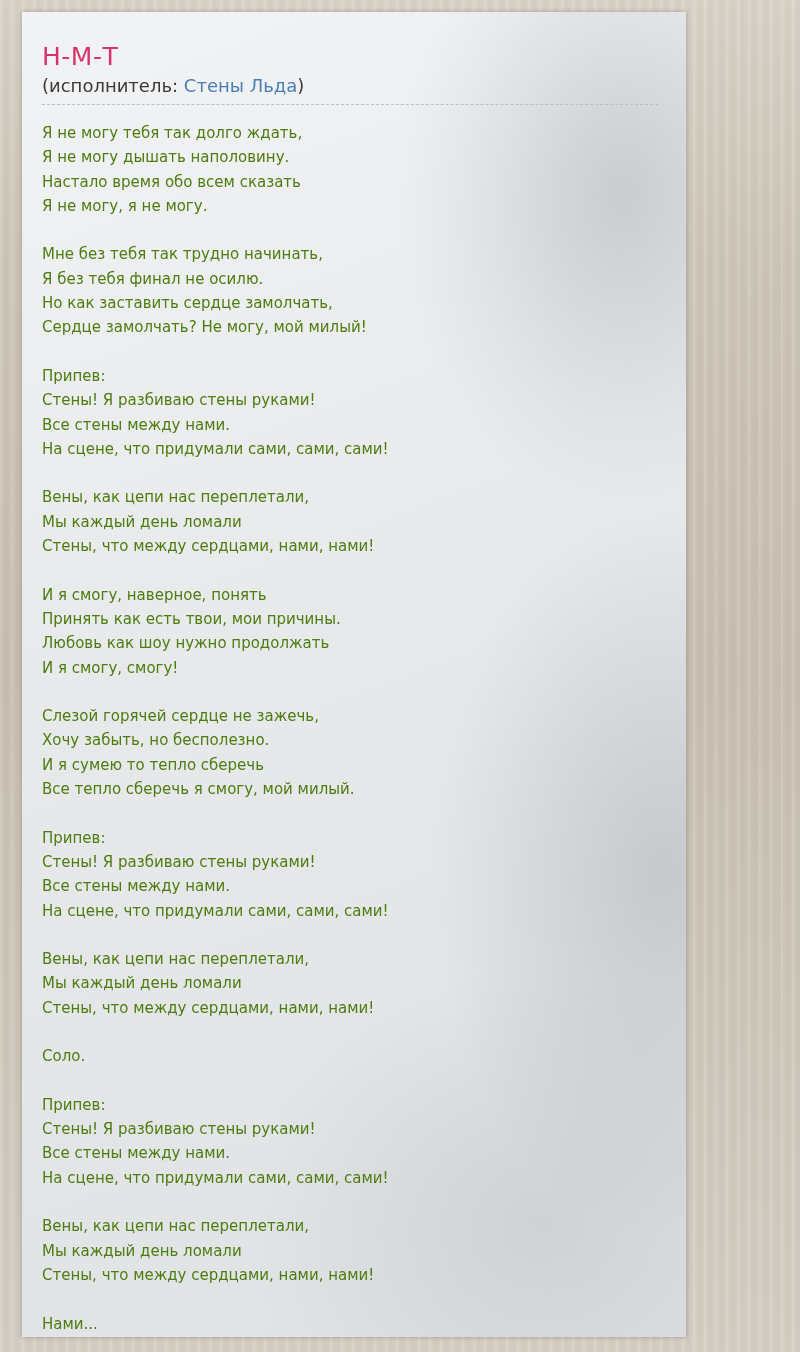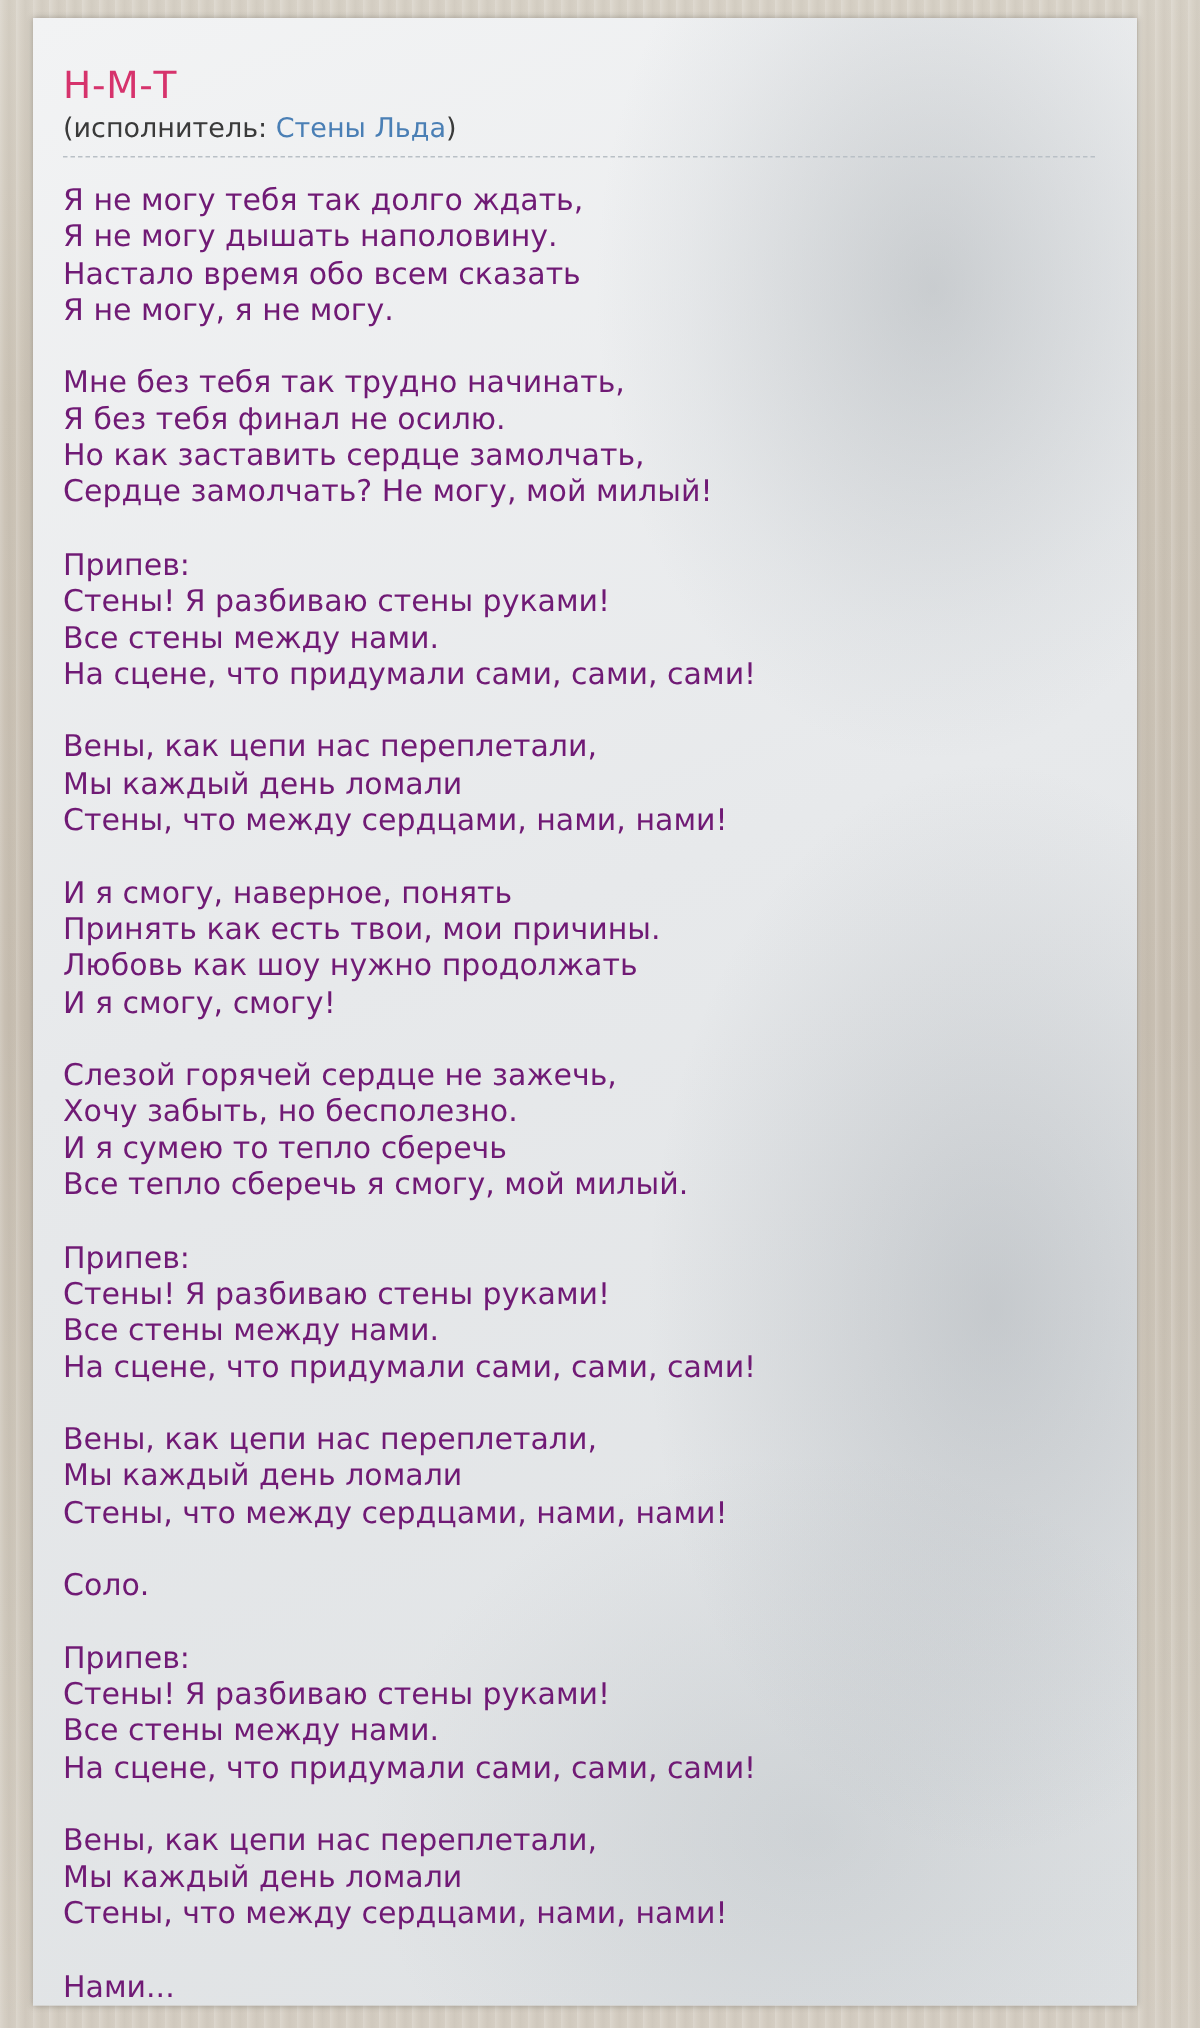--- a/index.html
+++ b/index.html
@@ -32,21 +32,21 @@
         rgba(255,255,255,0.20) 0px,
         rgba(255,255,255,0.0) 3px,
         rgba(120,110,95,0.07) 6px,
         rgba(255,255,255,0.0) 11px);
     opacity: .8;
   }
   .sheet {
     position: absolute;
     left: 22px;
     top: 12px;
-    width: 736px;
+    width: 664px;
     height: 1325px;
     background: #eceef0;
     overflow: hidden;
     box-shadow: 0 0 4px rgba(60,55,45,.35);
   }
   
   .sheet-bg {
     position: absolute;
     inset: 0;
     background:
@@ -73,23 +73,23 @@
     padding-bottom: 8px;
     border-bottom: 1px dashed #b9c0c6;
     margin-bottom: 16px;
   }
   .artist-link {
     color: #4a7fb5;
     text-decoration: none;
     cursor: pointer;
   }
   .lyrics {
-    font-size: 20px;
+    font-size: 15px;
     line-height: 24.3px;
-    color: #701a75;
+    color: #4d7c0f;
     white-space: pre-wrap;
     margin: 0;
     font-family: "DejaVu Sans", "Liberation Sans", sans-serif;
   }
 </style>
 </head>
 <body>
 
 <div class="page-frame"></div>
 

